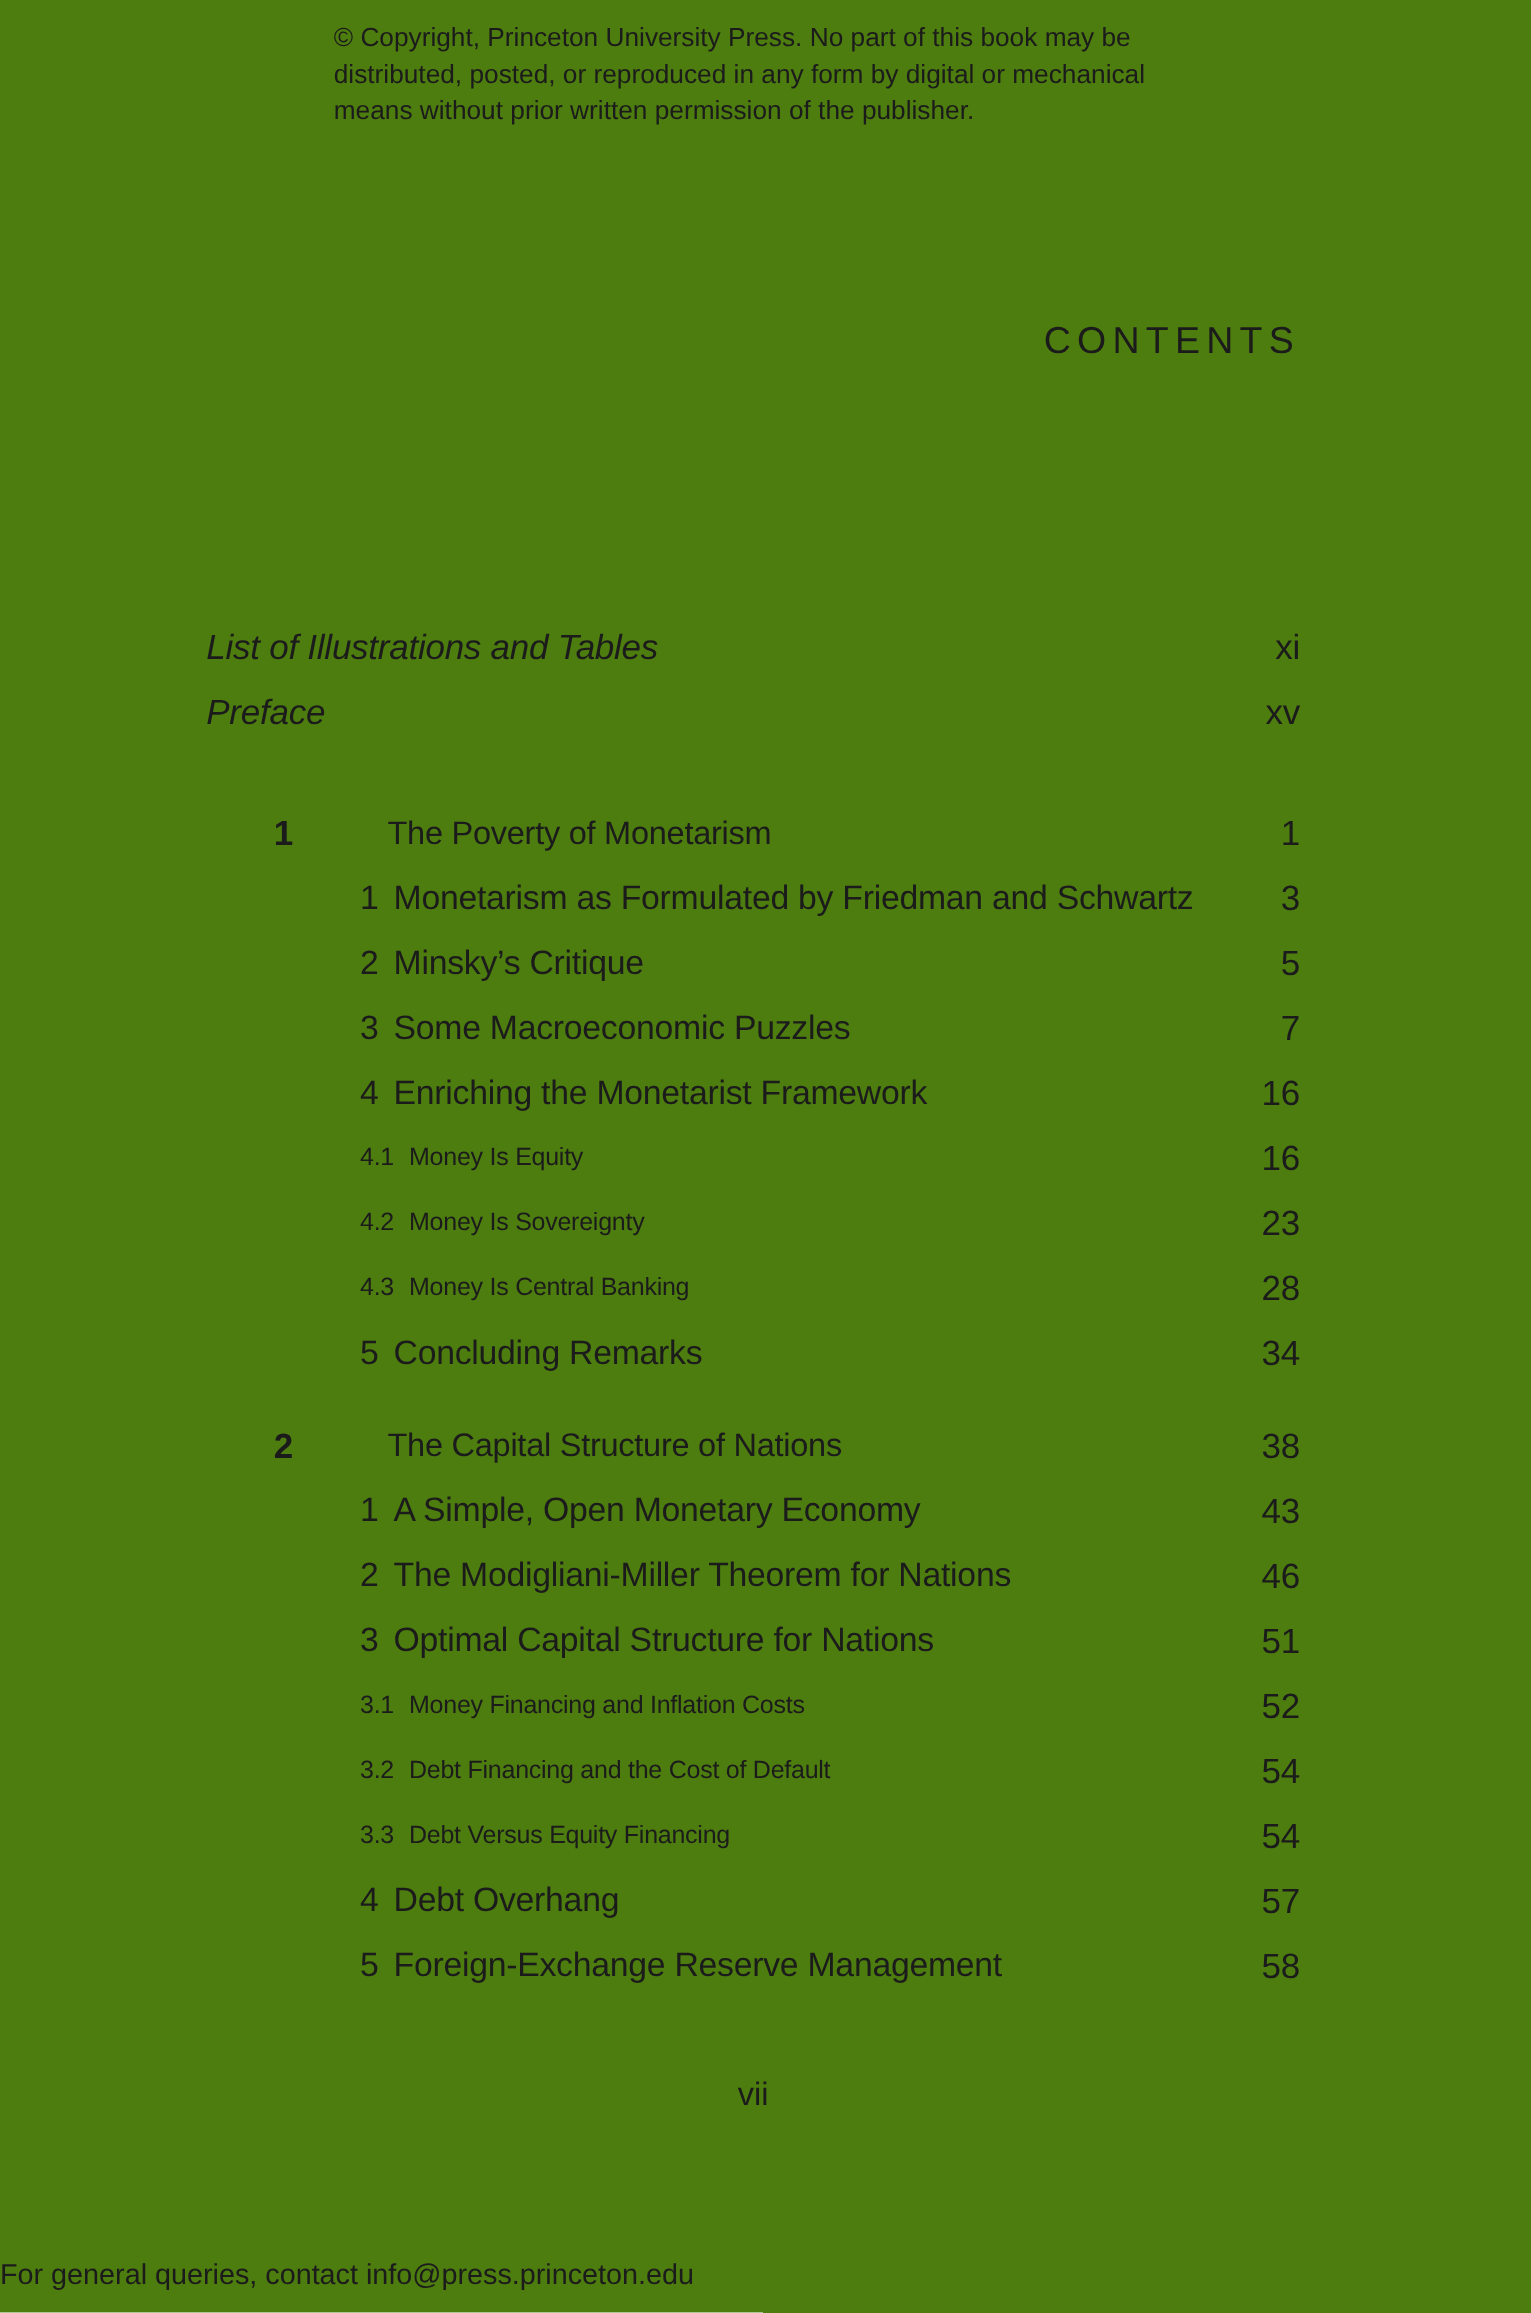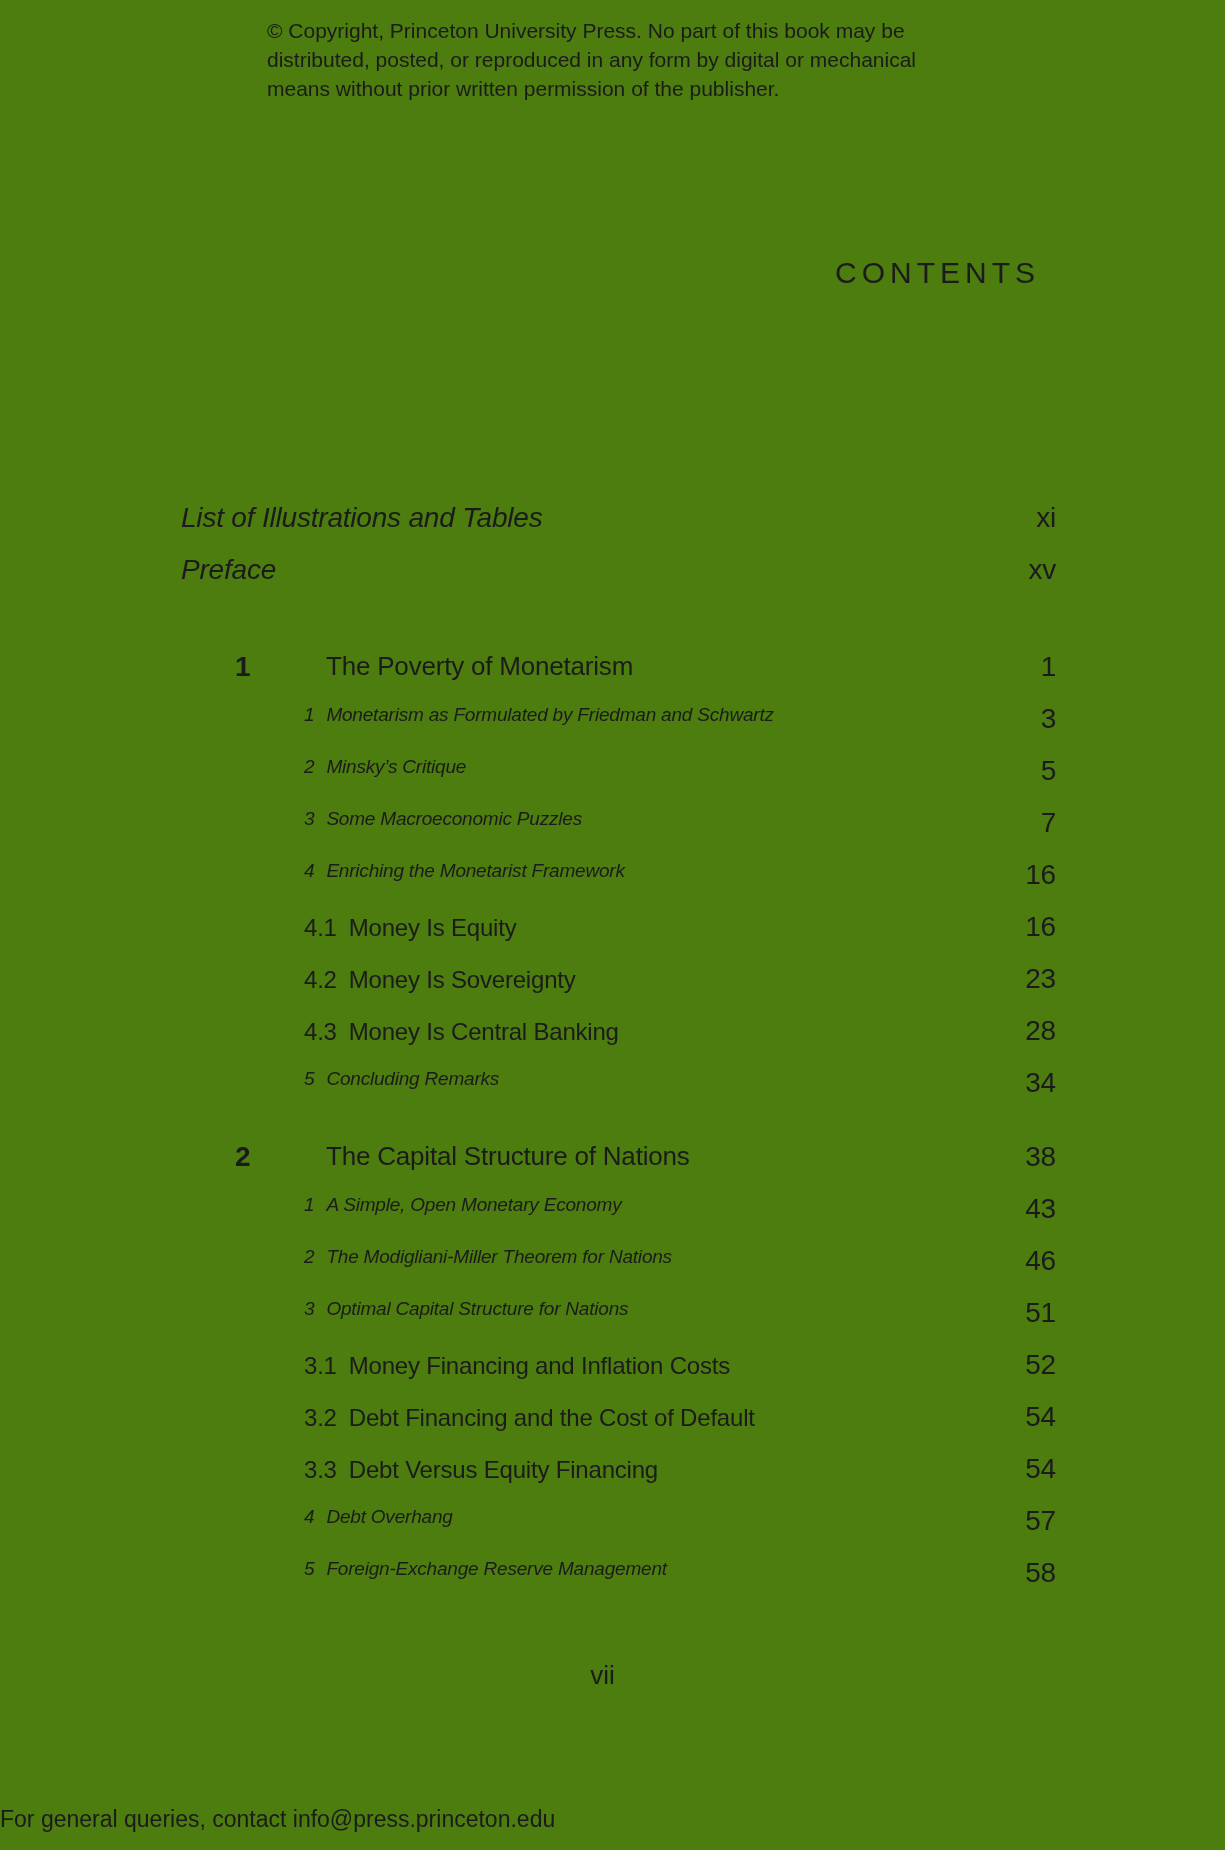--- a/index.html
+++ b/index.html
@@ -16,43 +16,43 @@
     position:absolute; left:267px; top:16px; width:700px;
     font-size:21px; line-height:29px; letter-spacing:0px;
   }
   
   .contents-title {
     position:absolute; left:165px; top:256px; width:875px;
     margin:0; text-align:right;
     font-size:30px; font-weight:400; letter-spacing:5px;
   }
   
-  .toc { position:absolute; left:16px; top:0; width:1012px; height:1850px; }
+  .toc { position:absolute; left:0; top:0; width:1012px; height:1850px; }
   .row { position:absolute; left:165px; width:875px; height:42px; }
   .row span { line-height:1; white-space:nowrap; }
   .pg {
     position:absolute; right:0; top:0;
     font-size:28px; font-style:normal; letter-spacing:-0.2px;
   }
   .fm-label {
     position:absolute; left:0; top:0;
     font-size:28px; font-style:italic; letter-spacing:-0.2px;
   }
   .ch-num {
     position:absolute; left:54px; top:0;
     font-size:28px; font-weight:700;
   }
   .ch-title {
     position:absolute; left:123px; top:0;
     font-size:26px; letter-spacing:-0.2px;margin-left:22px;
   }
   .entry { position:absolute; left:123px; top:0; }
   .entry .num { display:inline-block; margin-right:12px; }
-  .entry.sec { font-size:19px; font-style:italic; letter-spacing:-0.2px; }
-  .entry.sub { font-size:24px; top:3px; letter-spacing:-0.2px; }
+  .entry.sec { font-size:27px; letter-spacing:-0.2px; }
+  .entry.sub { font-size:20px; top:3px; letter-spacing:-0.2px; }
   
   .folio {
     position:absolute; left:165px; top:1660px; width:875px;
     text-align:center;
     font-family:Liberation Sans, sans-serif;
     font-size:26px;
   }
   .footer {
     position:absolute; left:0; top:1806px; width:1225px;
     text-align:left;

